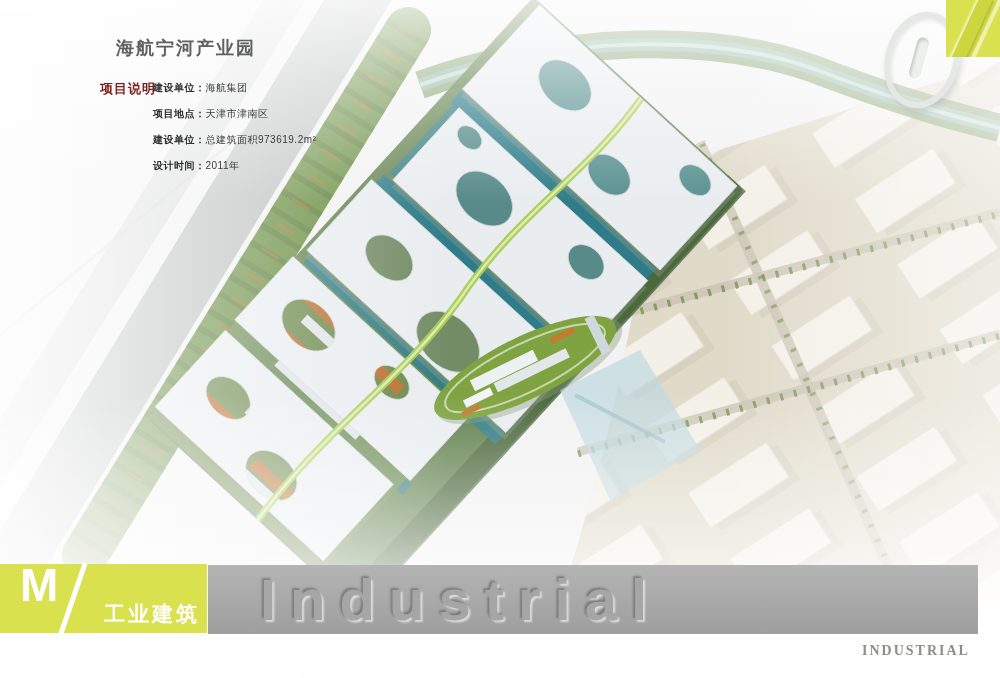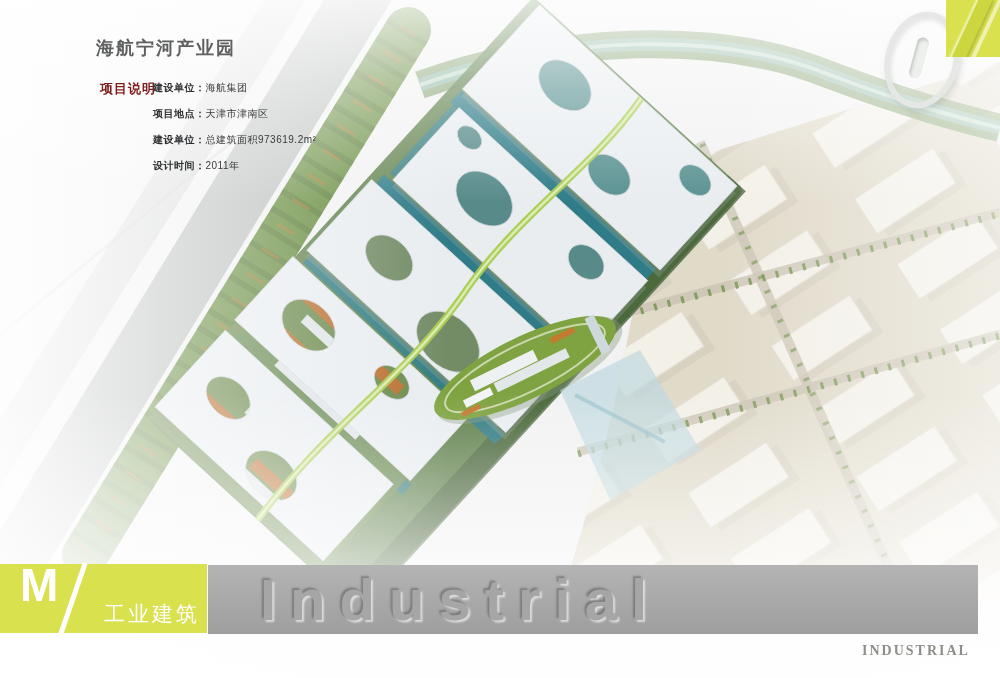--- a/index.html
+++ b/index.html
@@ -1,37 +1,37 @@
 <!DOCTYPE html>
 <html><head>
 <meta charset="utf-8">
 <style>
   html,body{margin:0;padding:0;}
   body{font-family:"Liberation Sans", sans-serif; background:#e8e8e8;}
   .page{position:relative; width:1000px; height:678px; overflow:hidden; background:#f2f3f2; margin:0 auto;}
   .scene{position:absolute; left:0; top:0; z-index:0;}
 
   
-  .title{position:absolute; left:96px; top:36px; font-size:18px; font-weight:bold;
+  .title{position:absolute; left:116px; top:36px; font-size:18px; font-weight:bold;
          color:#5f6061; letter-spacing:2px; z-index:5;}
   .section-label{position:absolute; left:100px; top:80px; font-size:13px; font-weight:bold;
          color:#7f1d1d; letter-spacing:1px; z-index:5;}
   .details{position:absolute; left:153px; top:75px; z-index:5;}
   .detail-row{font-size:10px; line-height:26px; color:#333436; letter-spacing:.5px; white-space:nowrap;}
   .detail-label{font-weight:bold; color:#2e2f31;}
   .detail-value{color:#38393b;}
 
   
   .cat-block{position:absolute; left:0; top:564px; width:207px; height:69px;
              background:#d9e14f; z-index:6;}
   .cat-letter{position:absolute; left:20px; top:-4px; font-size:46px; font-weight:bold;
               color:#ffffff; line-height:1.1;}
   .cat-slash{position:absolute; left:70px; top:-3px; width:5px; height:78px;
              background:#ffffff; transform:rotate(19deg);}
-  .cat-label{position:absolute; right:7px; bottom:5px; font-size:21px; font-weight:normal;
+  .cat-label{position:absolute; right:7px; bottom:5px; font-size:21px; font-weight:bold;
              color:#ffffff; letter-spacing:3px; white-space:nowrap;}
   .gray-bar{position:absolute; left:208px; top:565px; width:770px; height:69px; z-index:6;
             background:linear-gradient(180deg,#b4b4b4 0%,#a8a8a8 55%,#9e9e9e 100%);
             overflow:hidden;}
   .watermark{font-size:58px; font-weight:bold; letter-spacing:14px; line-height:70px;
              padding-left:52px; color:#a6a6a6; white-space:nowrap;
              text-shadow:-2px -2px 2px rgba(72,72,72,.45), 2px 2px 2px rgba(240,240,240,.75);}
   .corner-serif{position:absolute; left:862px; top:643px; z-index:6;
              font-family:"Liberation Serif", serif; font-weight:bold; font-size:14px;
              letter-spacing:2px; color:#8e8e88; text-shadow:1px 1px 0 rgba(255,255,255,.9);}

